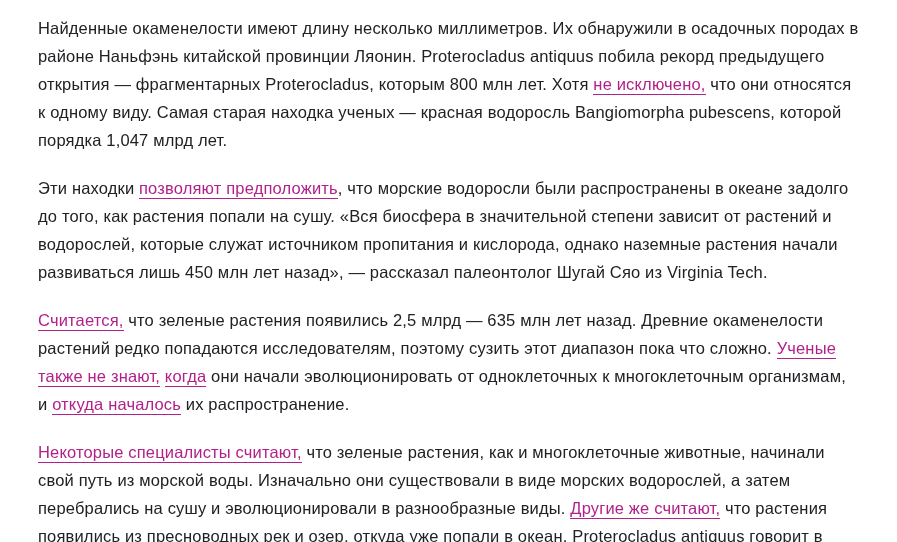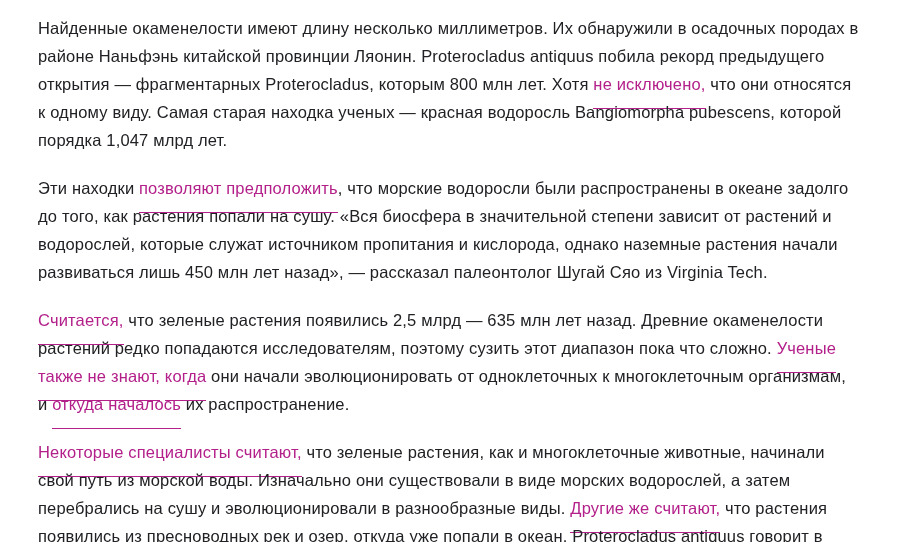--- a/index.html
+++ b/index.html
@@ -26,21 +26,21 @@
   .para {
     margin: 0 0 20px 0;
     text-align: left;
   }
   .para:last-child {
     margin-bottom: 0;
   }
   .hl {
     color: #b3208a;
     border-bottom: 1px solid #b3208a;
-    padding-bottom: 15px;
+    padding-bottom: 1px;
   }
 </style>
 </head>
 <body>
 
 <div class="article">
   <p class="para">Найденные окаменелости имеют длину несколько миллиметров. Их обнаружили в осадочных породах в районе Наньфэнь китайской провинции Ляонин. Proterocladus antiquus побила рекорд предыдущего открытия — фрагментарных Proterocladus, которым 800 млн лет. Хотя <span class="hl">не исключено,</span> что они относятся к одному виду. Самая старая находка ученых — красная водоросль Bangiomorpha pubescens, которой порядка 1,047 млрд лет.</p>
   <p class="para">Эти находки <span class="hl">позволяют предположить</span>, что морские водоросли были распространены в океане задолго до того, как растения попали на сушу. «Вся биосфера в значительной степени зависит от растений и водорослей, которые служат источником пропитания и кислорода, однако наземные растения начали развиваться лишь 450 млн лет назад», — рассказал палеонтолог Шугай Сяо из Virginia Tech.</p>
   <p class="para"><span class="hl">Считается,</span> что зеленые растения появились 2,5 млрд — 635 млн лет назад. Древние окаменелости растений редко попадаются исследователям, поэтому сузить этот диапазон пока что сложно. <span class="hl">Ученые также не знают,</span> <span class="hl">когда</span> они начали эволюционировать от одноклеточных к многоклеточным организмам, и <span class="hl">откуда началось</span> их распространение.</p>
   <p class="para"><span class="hl">Некоторые специалисты считают,</span> что зеленые растения, как и многоклеточные животные, начинали свой путь из морской воды. Изначально они существовали в виде морских водорослей, а затем перебрались на сушу и эволюционировали в разнообразные виды. <span class="hl">Другие же считают,</span> что растения появились из пресноводных рек и озер, откуда уже попали в океан. Proterocladus antiquus говорит в пользу первой теории, поскольку имеет множество сходств с видами, которые растут под водой сегодня.</p>

